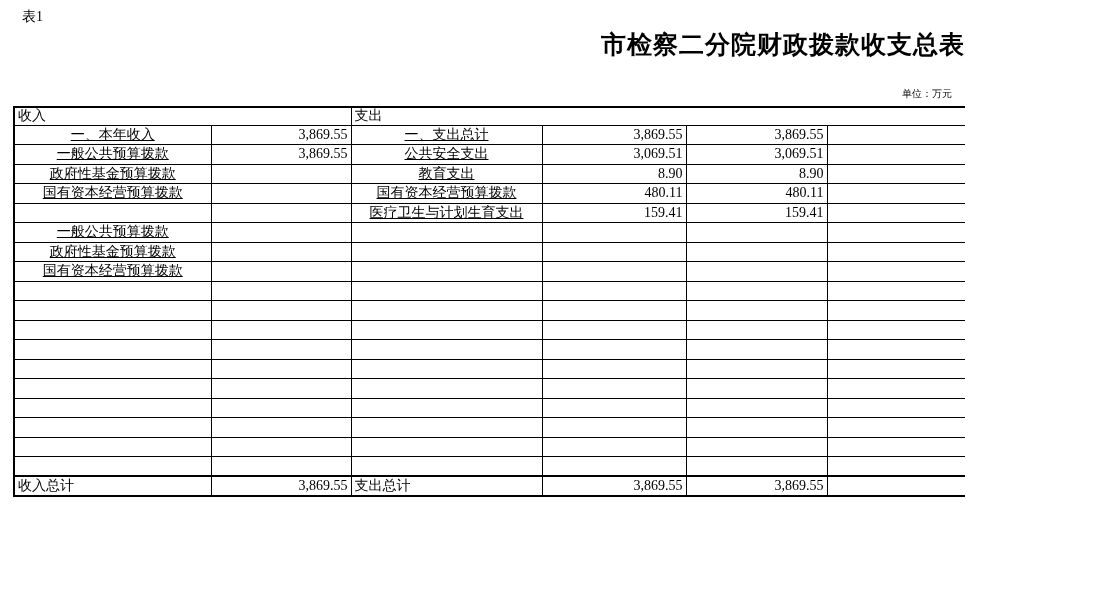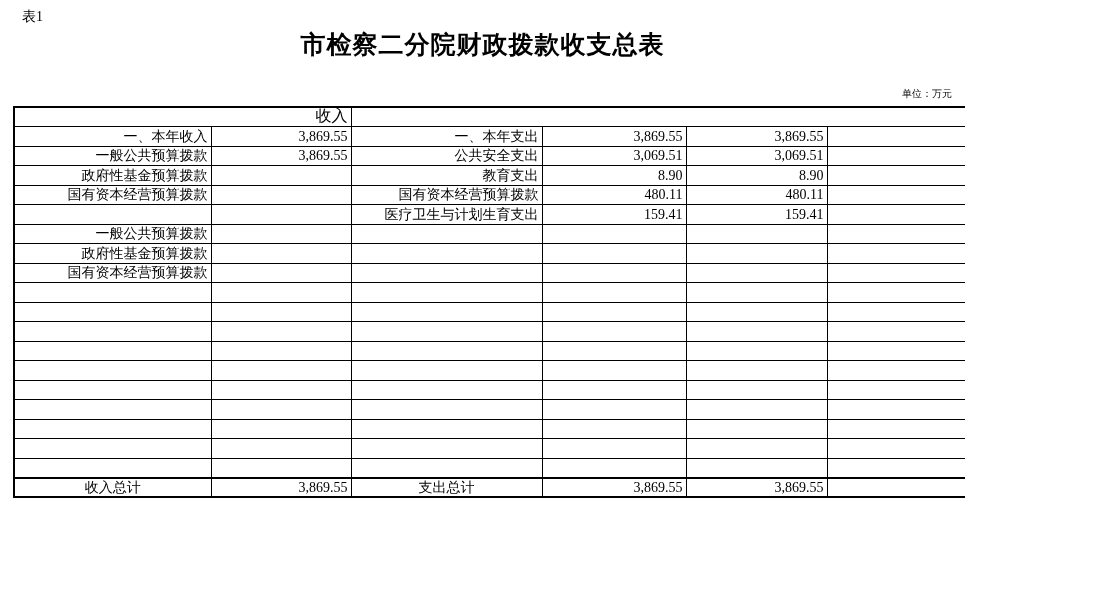--- a/index.html
+++ b/index.html
@@ -2,37 +2,37 @@
 <html><head>
 <meta charset="utf-8">
 <style>
   * { margin: 0; padding: 0; box-sizing: border-box; }
   html, body { width: 1116px; height: 594px; background: #ffffff;
     font-family: "Liberation Serif", serif; color: #000; }
   .page { position: relative; width: 965px; height: 594px; overflow: hidden; }
 
   .table-label { position: absolute; left: 22px; top: 8px; font-size: 14px; }
   .doc-title { position: absolute; left: 0; top: 28px; width: 100%;
-    text-align: center; font-size: 25px; font-weight: bold; letter-spacing: 1px; }
+    text-align: right; font-size: 25px; font-weight: bold; letter-spacing: 1px; }
   .unit-note { position: absolute; right: 13px; top: 87px; font-size: 10px; }
 
   table.fin { position: absolute; left: 13px; top: 106px;
     border-collapse: collapse; table-layout: fixed; width: 1090px;
     font-size: 14px; }
   table.fin td, table.fin th { border: 1px solid #000; font-weight: normal;
     overflow: hidden; white-space: nowrap; padding: 0 3px; line-height: 1.15; }
   table.fin { border: 2px solid #000; }
 
-  tr.group-row th { height: 18px; text-align: right; font-size: 16px; font-family: Liberation Mono, monospace; }
+  tr.group-row th { height: 18px; text-align: left; font-size: 14px; }
   tr.cols-row th { height: 40px; text-align: center; border-bottom: 2px solid #000; }
   tr.group-row th { border-bottom: 1.5px solid #000; }
 
-  td.item { text-align: right; }
+  td.item { text-align: center; text-decoration: underline; }
   td.num  { text-align: right; }
-  td.ctr  { text-align: center; margin-left: 16px; }
+  td.ctr  { text-align: left; margin-left: 16px; }
   tbody tr td { height: 19.5px; }
   tbody tr.total-row td { border-top: 2px solid #000; }
   td.sec-split, th.sec-split { border-left: 2px solid #000; }
 </style>
 </head>
 <body>
 
 <div class="page">
 
   <div class="table-label">表1</div>
@@ -54,21 +54,21 @@
     <thead>
       <tr class="group-row">
         <th colspan="2">收入</th>
         <th colspan="5" class="sec-split">支出</th>
       </tr>
     </thead>
     <tbody id="fin-body">
         <tr>
           <td class="item">一、本年收入</td>
           <td class="num">3,869.55</td>
-          <td class="item sec-split">一、本年支出</td>
+          <td class="item sec-split">一、支出总计</td>
           <td class="num">3,869.55</td>
           <td class="num">3,869.55</td>
           <td class="num"></td>
           <td class="num"></td>
         </tr>
         <tr>
           <td class="item">一般公共预算拨款</td>
           <td class="num">3,869.55</td>
           <td class="item sec-split">公共安全支出</td>
           <td class="num">3,069.51</td>

